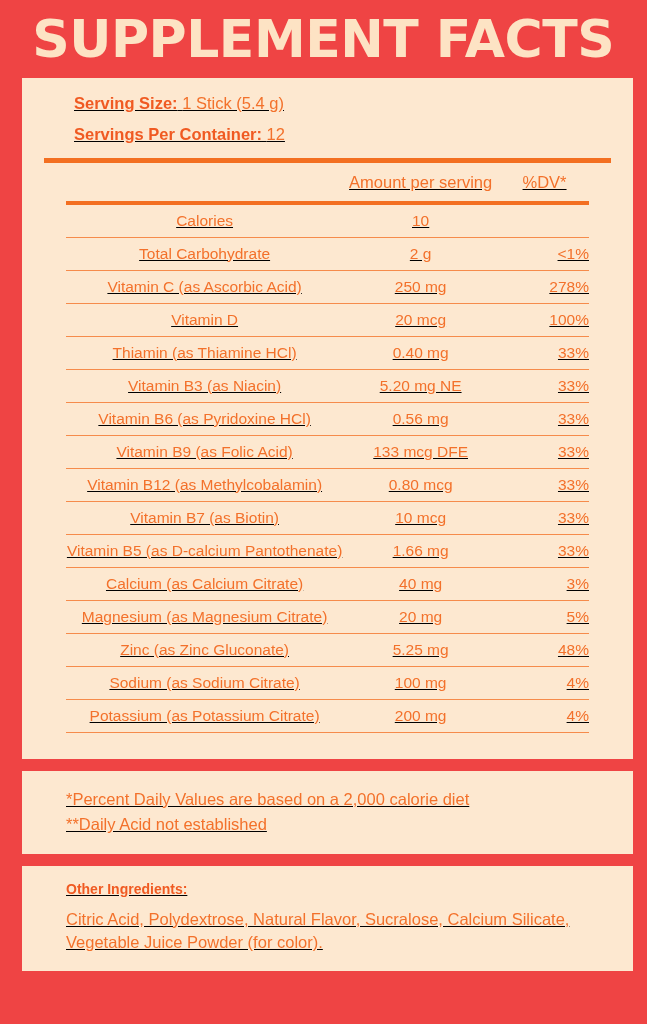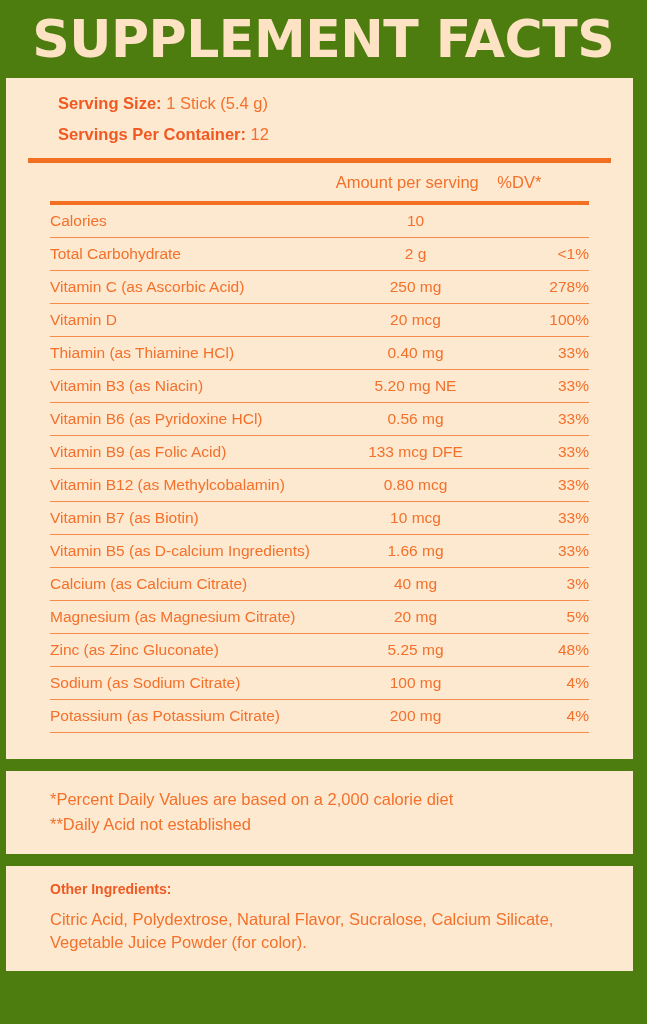--- a/index.html
+++ b/index.html
@@ -9,21 +9,21 @@
   body {
     width: 647px;
     height: 1024px;
     background: #F36F21;
     font-family: "Liberation Sans", sans-serif;
     overflow: hidden;
   }
   .panel {
     width: 647px;
     height: 1024px;
-    background: #4d7c0f;
+    background: #ef4444;
     box-sizing: border-box;
     padding: 0;
     display: flex;
     flex-direction: column;
   }
   .title-bar {
     height: 78px;
     display: flex;
     align-items: center;
     justify-content: center;
@@ -34,22 +34,23 @@
     font-weight: 700;
     font-size: 51px;
     letter-spacing: -0.5px;
     color: #FDE3C4;
     text-transform: uppercase;
     transform: scaleX(1.02);
     white-space: nowrap;
   }
   .card {
     background: #FDE8D0;
-    margin: 0 14px 12px 6px;
+    margin: 0 14px 12px 22px;
     box-sizing: border-box;
+    text-decoration: underline;
   }
   .card-serving {
     padding: 16px 0 12px 0;
   }
   .serving-line {
     padding: 0 0 0 52px;
     font-size: 16.5px;
     color: #F05A22;
     margin-bottom: 11px;
     line-height: 1.2;
@@ -80,40 +81,40 @@
   th, td {
     font-size: 15.5px;
     color: #F3712B;
     padding: 0;
     vertical-align: middle;
   }
   thead th {
     font-weight: 400;
     font-size: 16.5px;
     padding: 10px 0 9px 0;
-    text-align: left;
+    text-align: center;
   }
   thead th.c-name { text-align: left; }
   thead th.c-amt { padding-right: 2px; }
   thead th.c-dv  { }
   .thead-rule td {
     padding: 0;
   }
   .thead-rule .bar {
     height: 4px;
     background: #F36F21;
   }
   tbody tr td {
     padding: 7px 0 7px 0;
     border-bottom: 1.5px solid #F68B4B;
   }
   tbody tr:last-child td {
     border-bottom: 1.5px solid #F68B4B;
   }
-  td.c-name { text-align: left; }
+  td.c-name { text-align: center; }
   td.c-amt  { text-align: center; padding-right: 2px; }
   td.c-dv   { text-align: right; }
   col.name { width: 53%; }
   col.amt  { width: 30%; }
   col.dv   { width: 17%; }
 
   .card-foot {
     padding: 16px 16px 16px 0;
   }
   .foot-line {
@@ -226,21 +227,21 @@
               <td class="c-name">Vitamin B12 (as Methylcobalamin)</td>
               <td class="c-amt">0.80 mcg</td>
               <td class="c-dv">33%</td>
             </tr>
             <tr>
               <td class="c-name">Vitamin B7 (as Biotin)</td>
               <td class="c-amt">10 mcg</td>
               <td class="c-dv">33%</td>
             </tr>
             <tr>
-              <td class="c-name">Vitamin B5 (as D-calcium Ingredients)</td>
+              <td class="c-name">Vitamin B5 (as D-calcium Pantothenate)</td>
               <td class="c-amt">1.66 mg</td>
               <td class="c-dv">33%</td>
             </tr>
             <tr>
               <td class="c-name">Calcium (as Calcium Citrate)</td>
               <td class="c-amt">40 mg</td>
               <td class="c-dv">3%</td>
             </tr>
             <tr>
               <td class="c-name">Magnesium (as Magnesium Citrate)</td>

